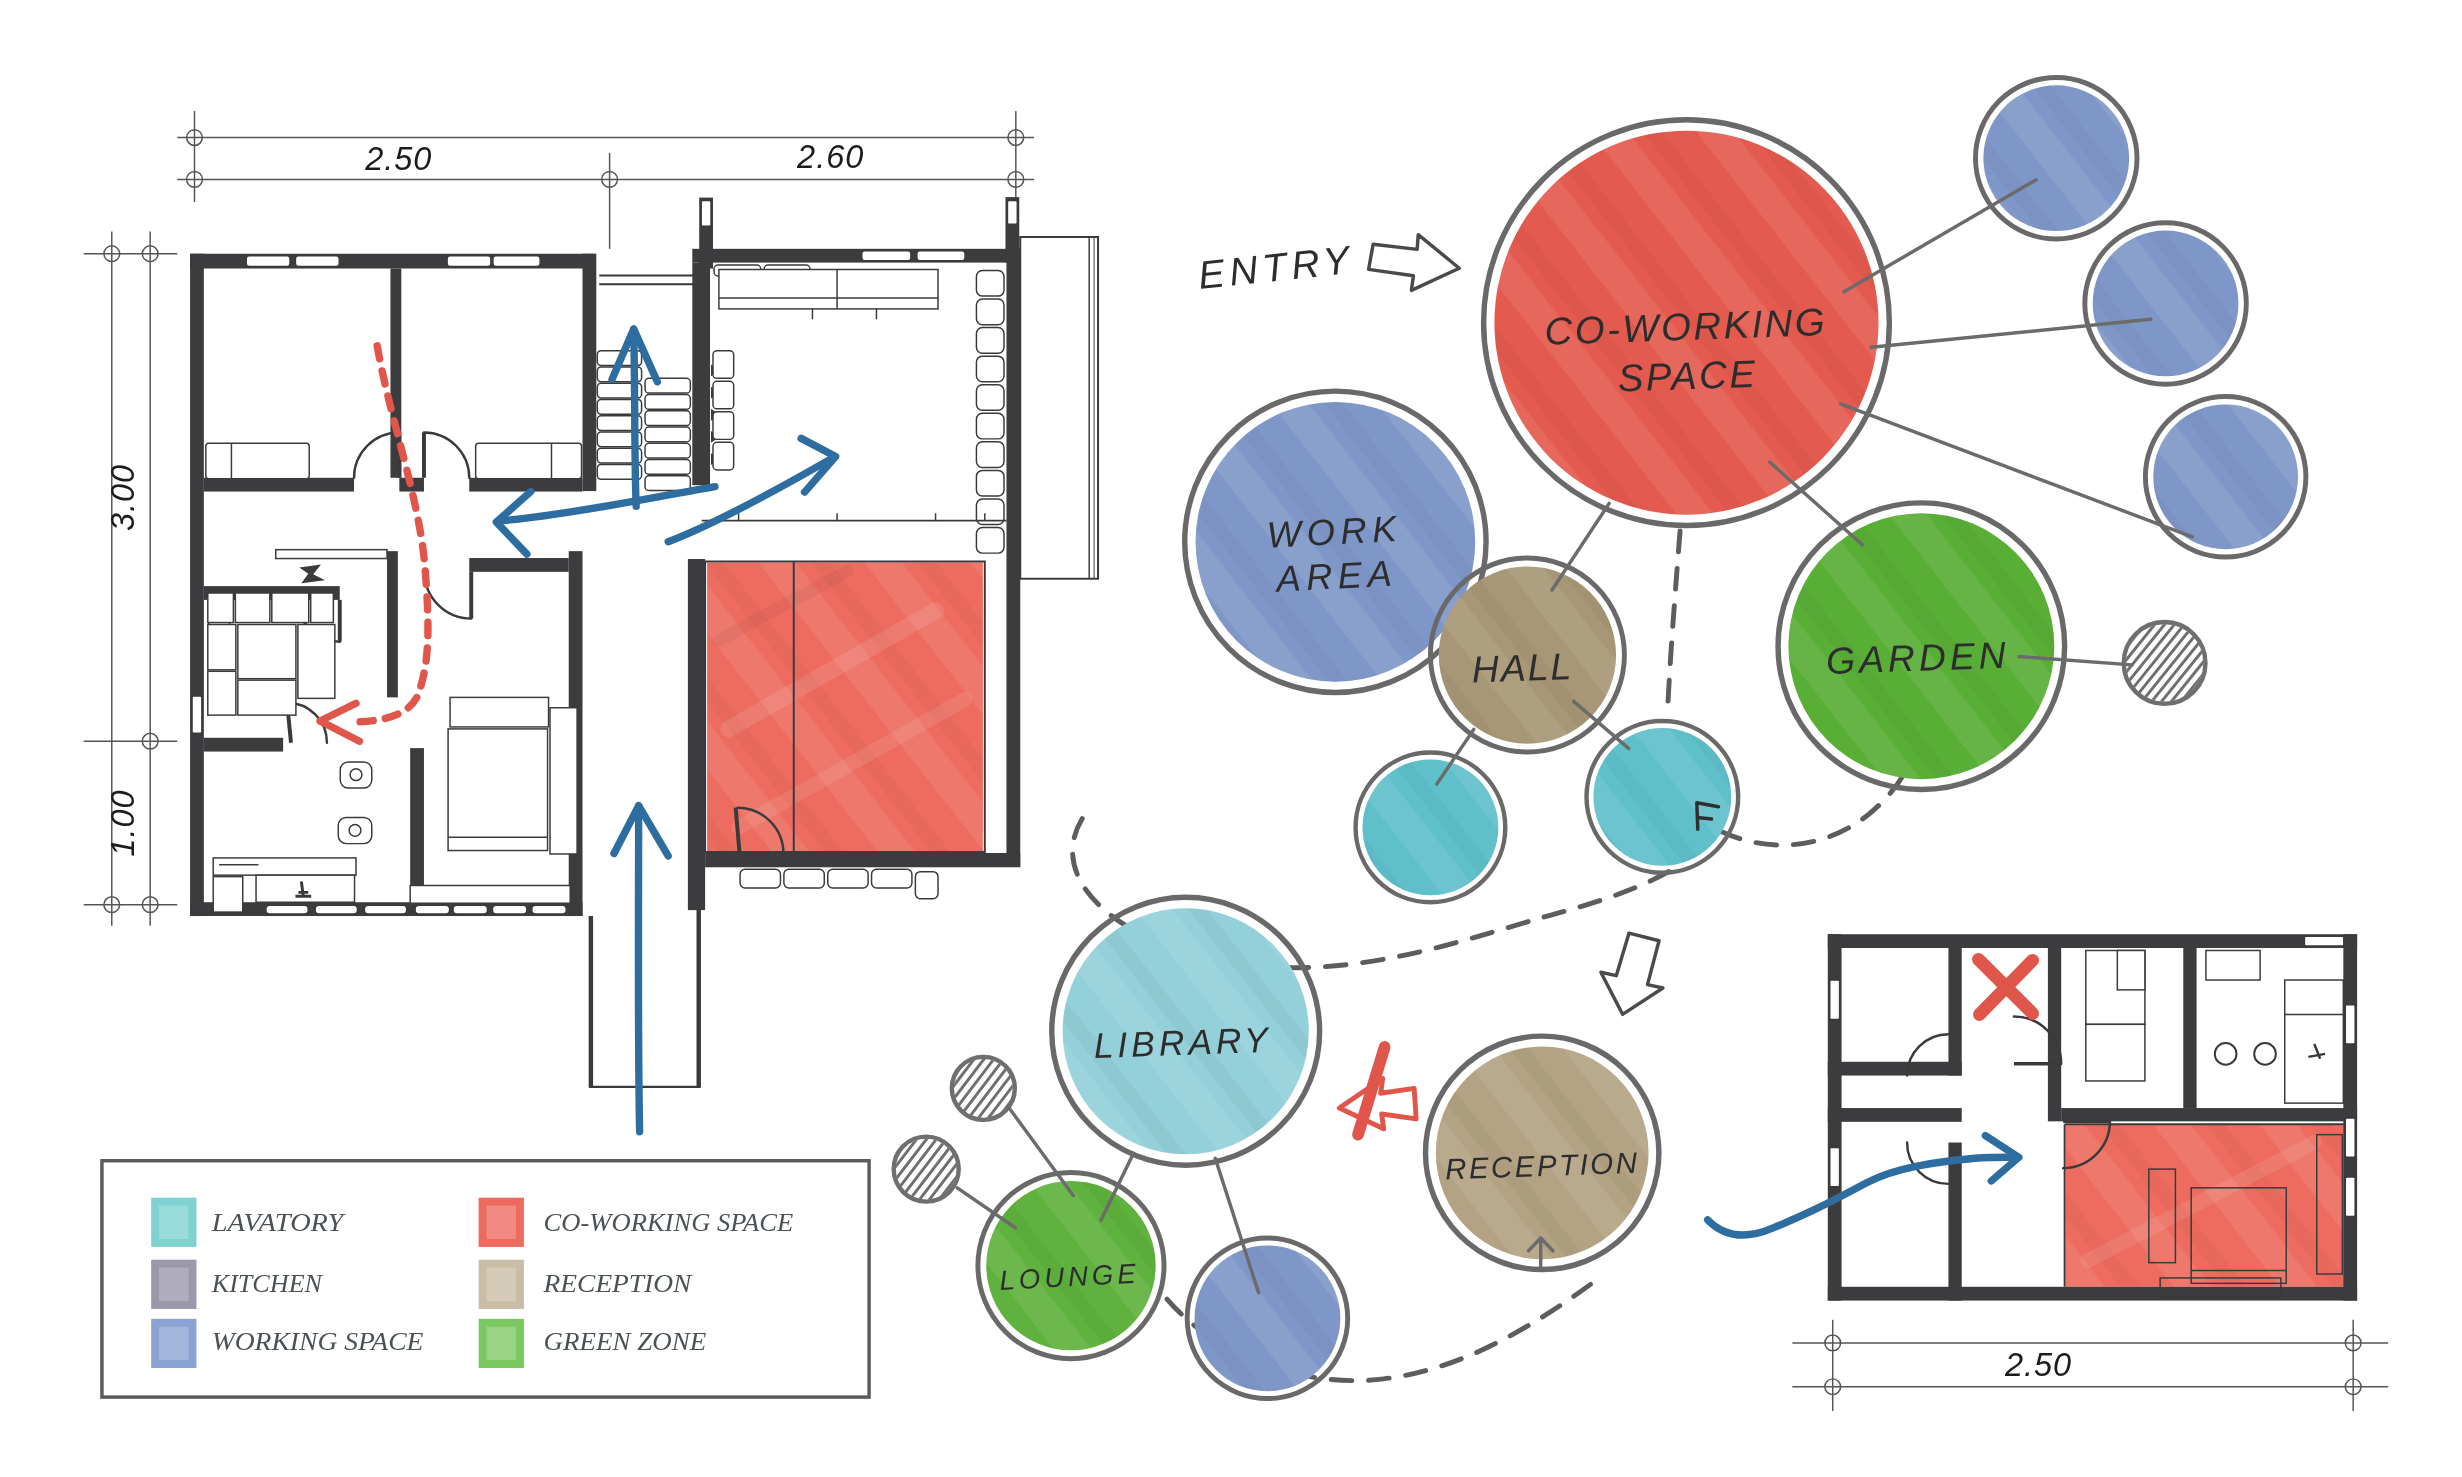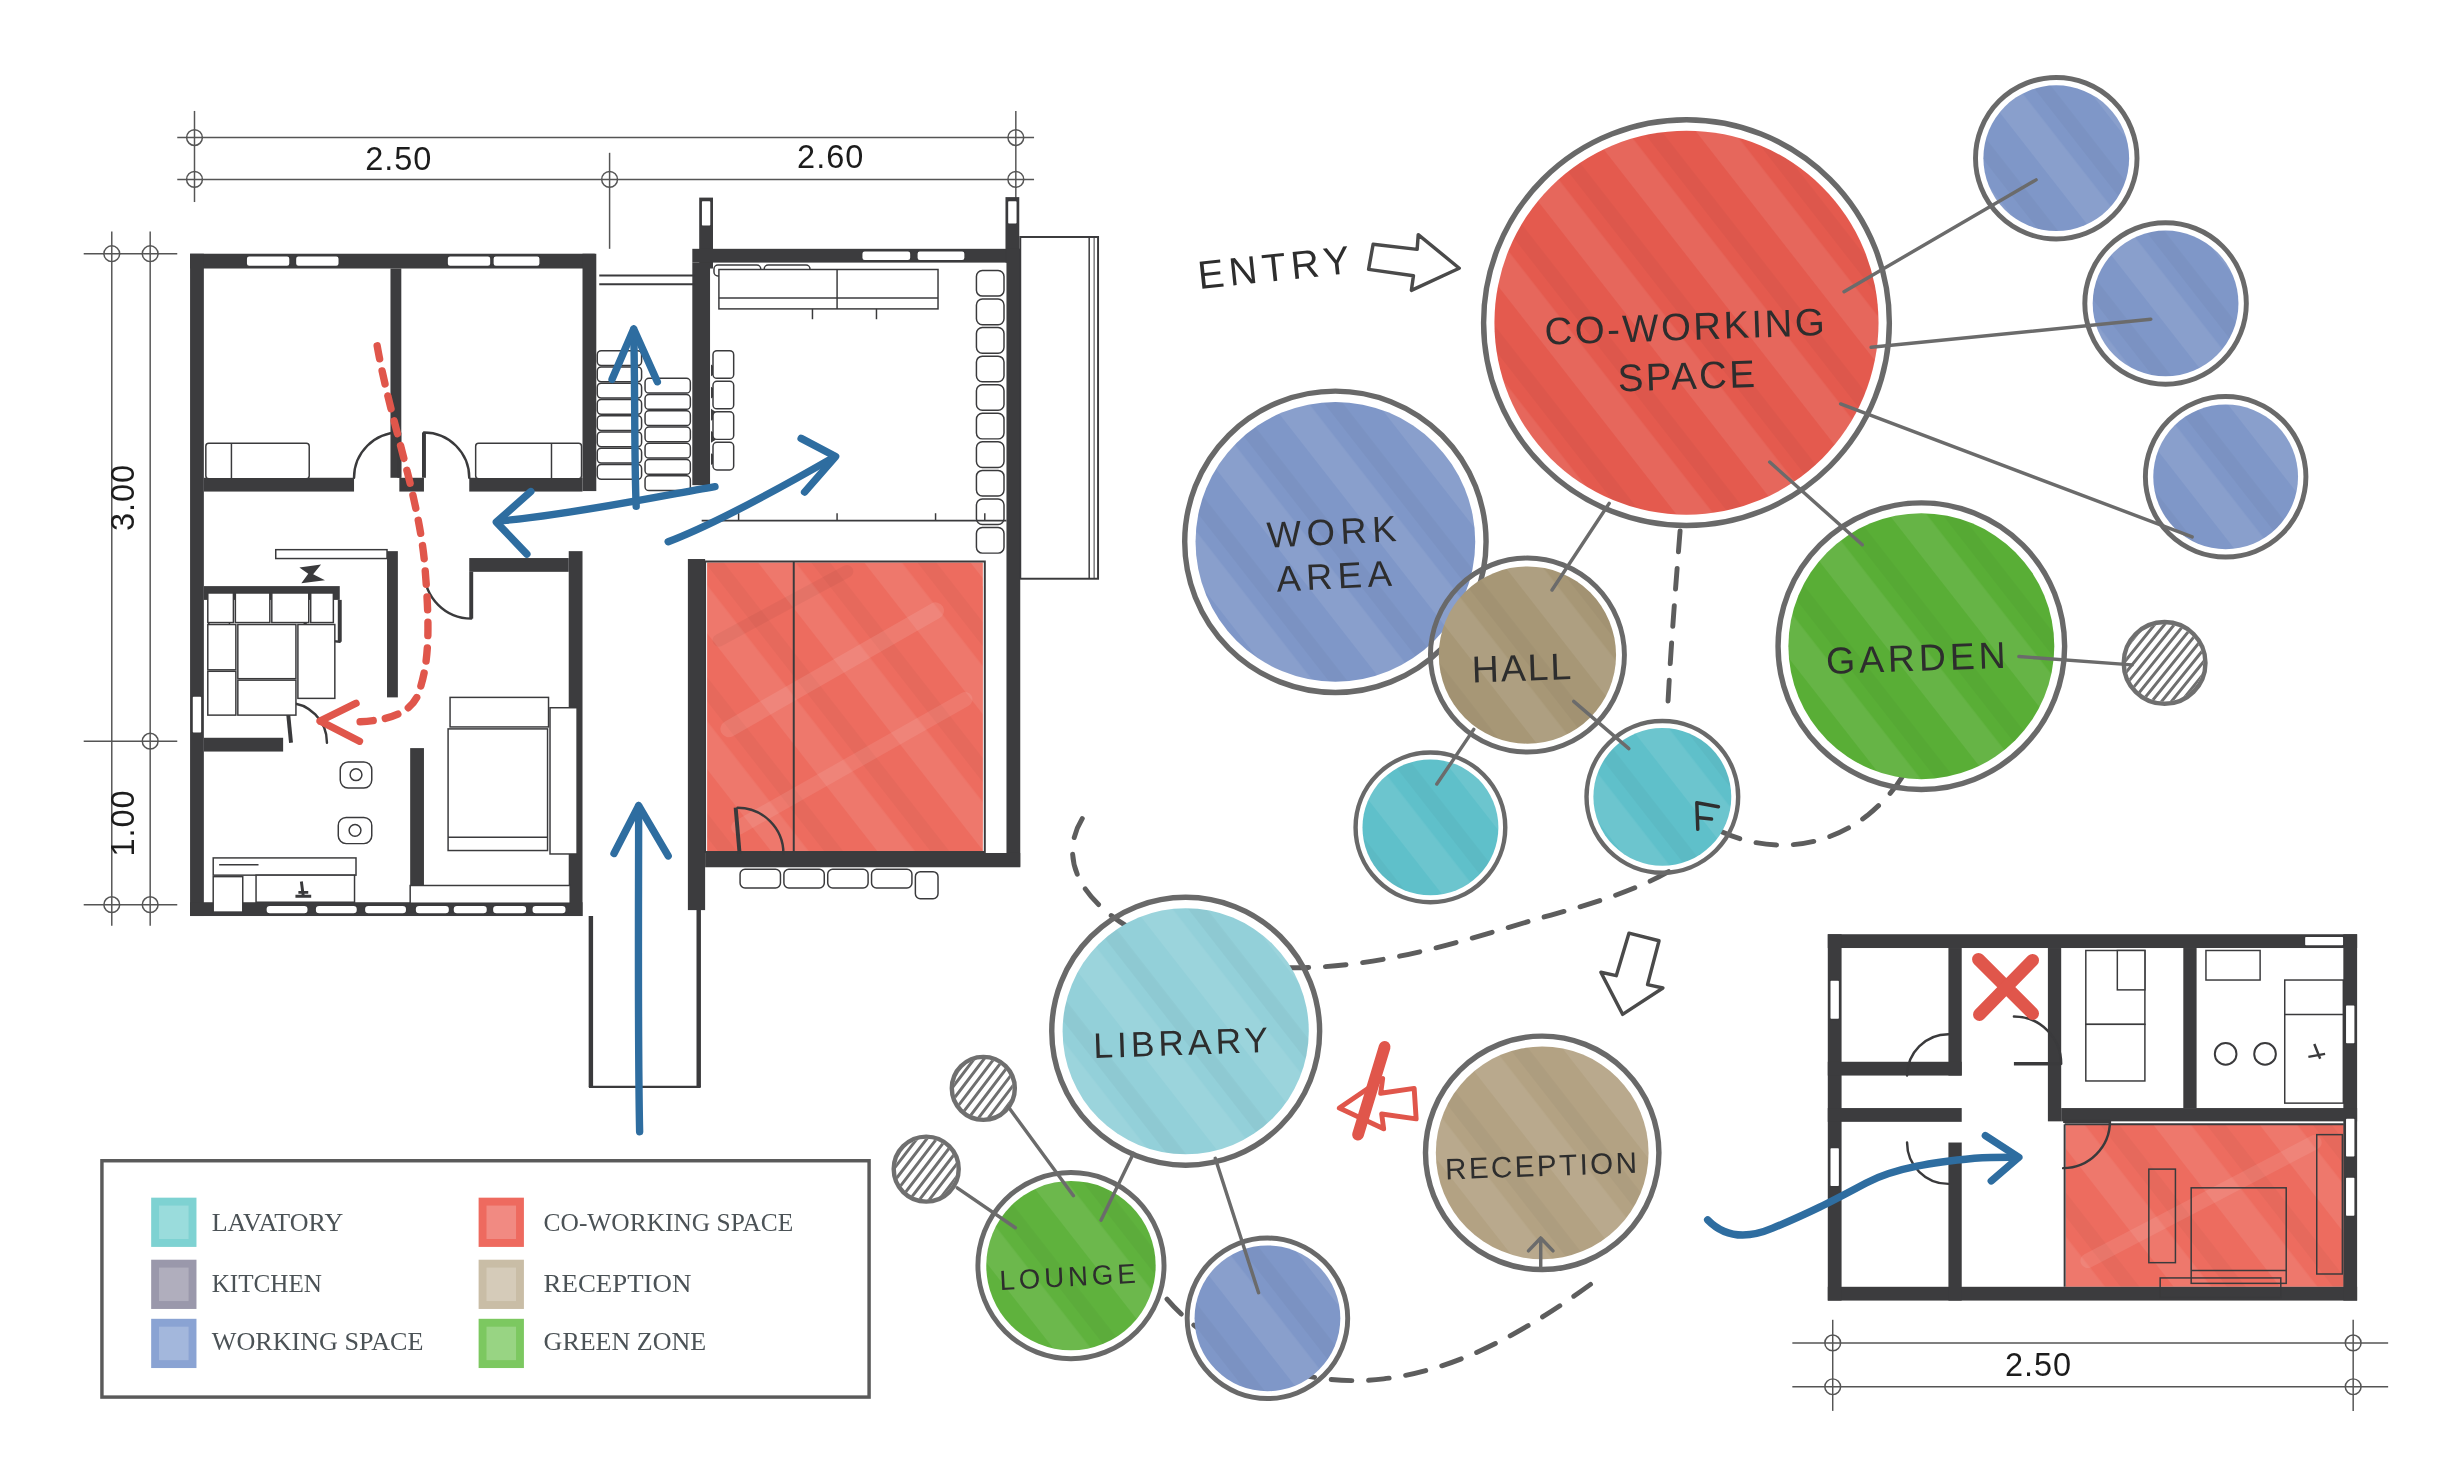--- a/index.html
+++ b/index.html
@@ -1,16 +1,16 @@
 <!DOCTYPE html>
 <html style="font-size:7.9px"><head><meta charset="utf-8">
 <style>
 html,body{margin:0;padding:0;background:#ffffff;}
 .page{position:relative;width:2462px;height:1478px;background:#ffffff;overflow:hidden;
-font-family:"Liberation Sans",sans-serif;}
+font-family:"Liberation Sans",sans-serif;font-style:italic;}
 svg{position:absolute;left:0;top:0;}
 text{fill:#2f2f2f;}
 .dim{font-family:"Liberation Sans",sans-serif;font-size:66px;fill:#1c1c1c;letter-spacing:2px;}
 .hand{font-family:"Liberation Sans",sans-serif;fill:#2d2d2d;}
 .leg{font-family:"Liberation Serif",serif;font-size:50px;fill:#4b5256;letter-spacing:0px;}
 </style></head>
 <body>
 <div class="page">
 <svg viewBox="0 0 5000 3001" width="2462" height="1478">
 <defs>

